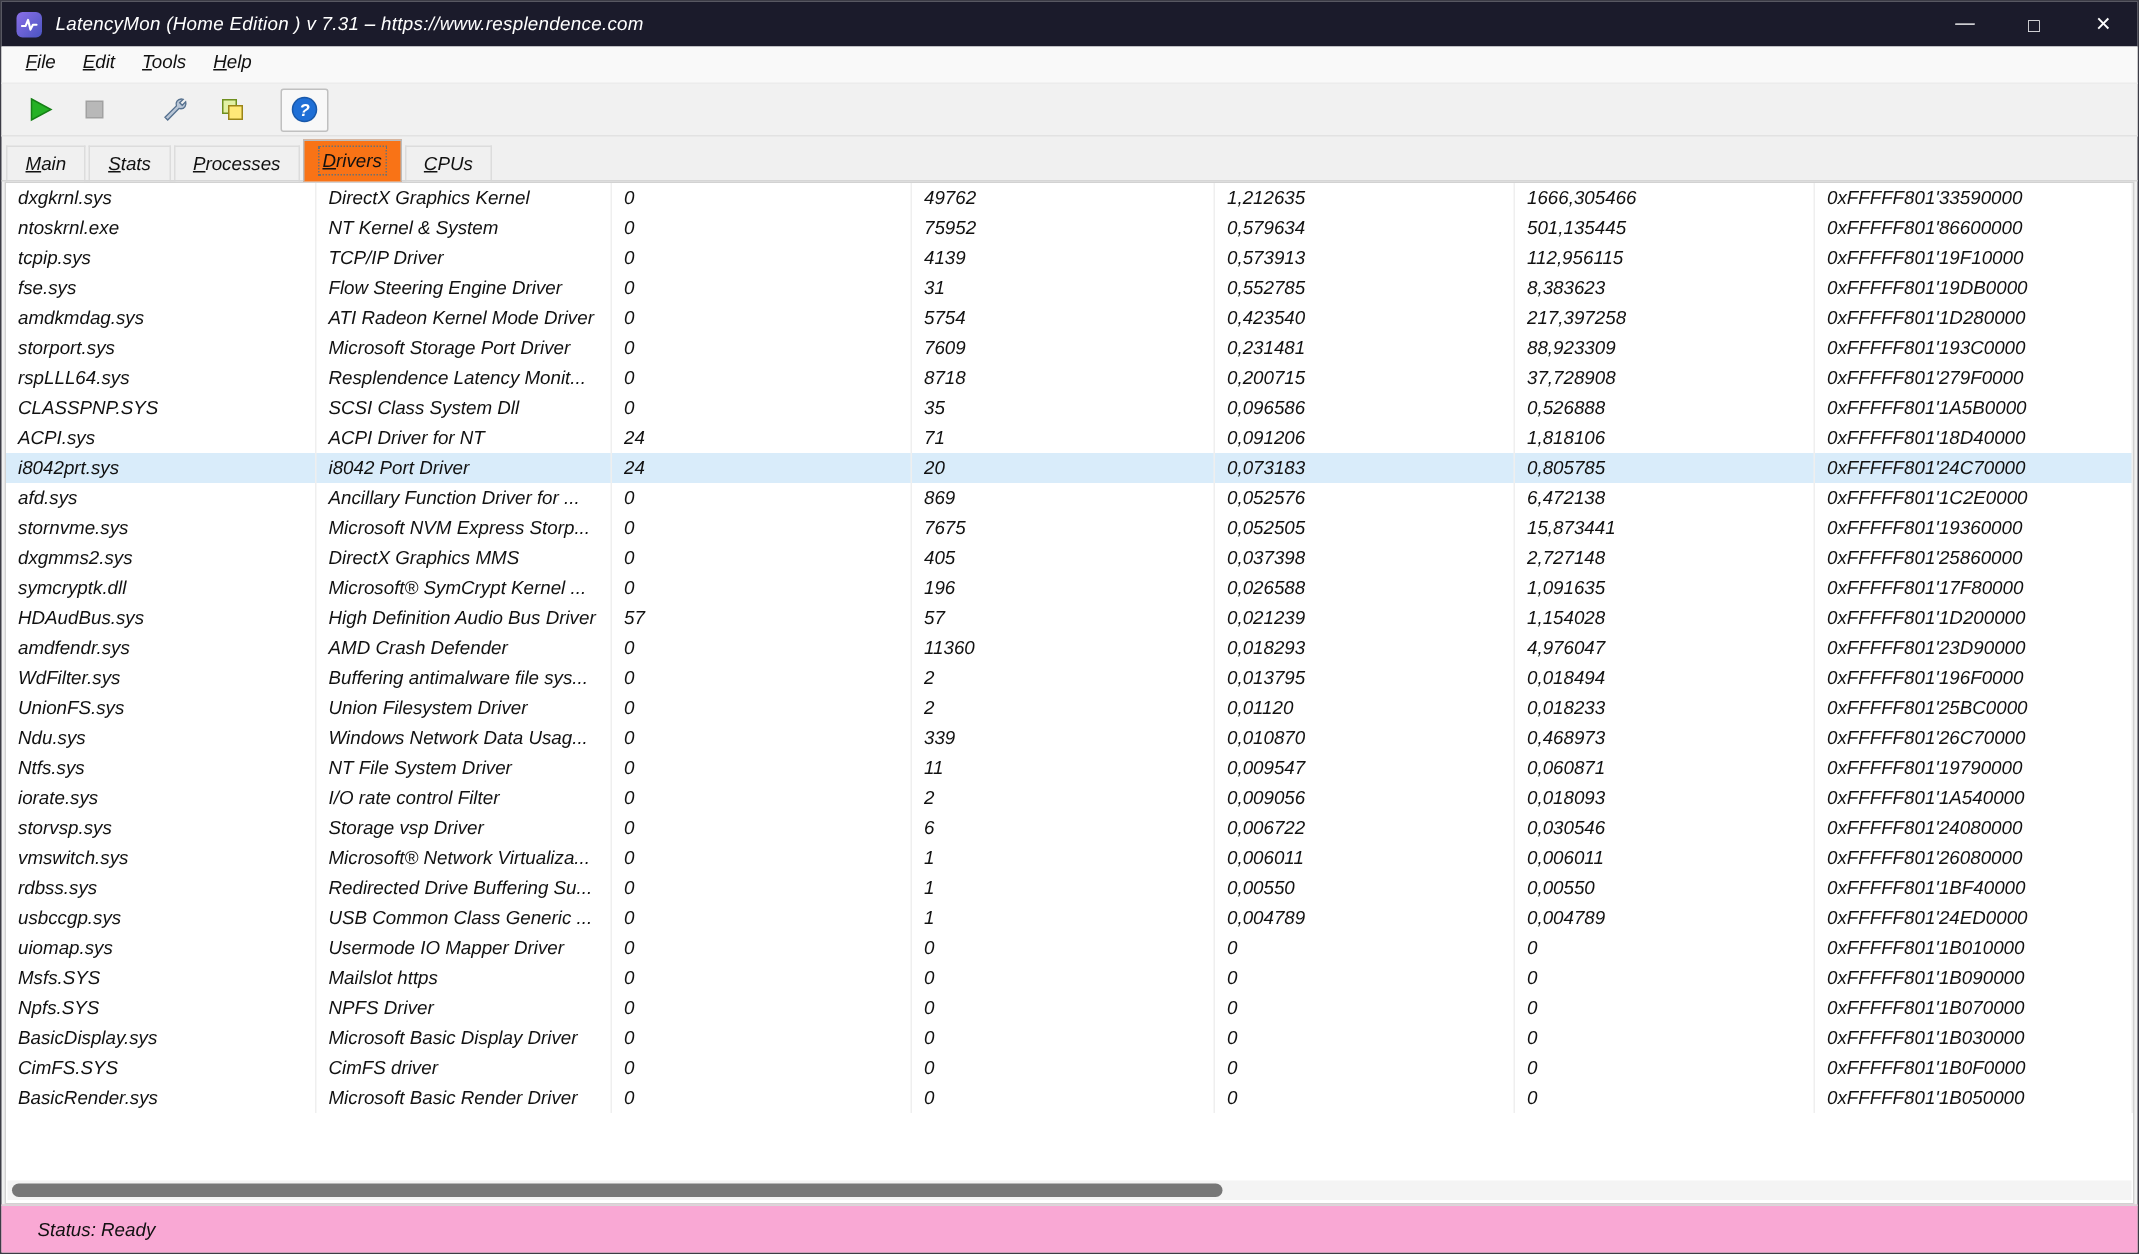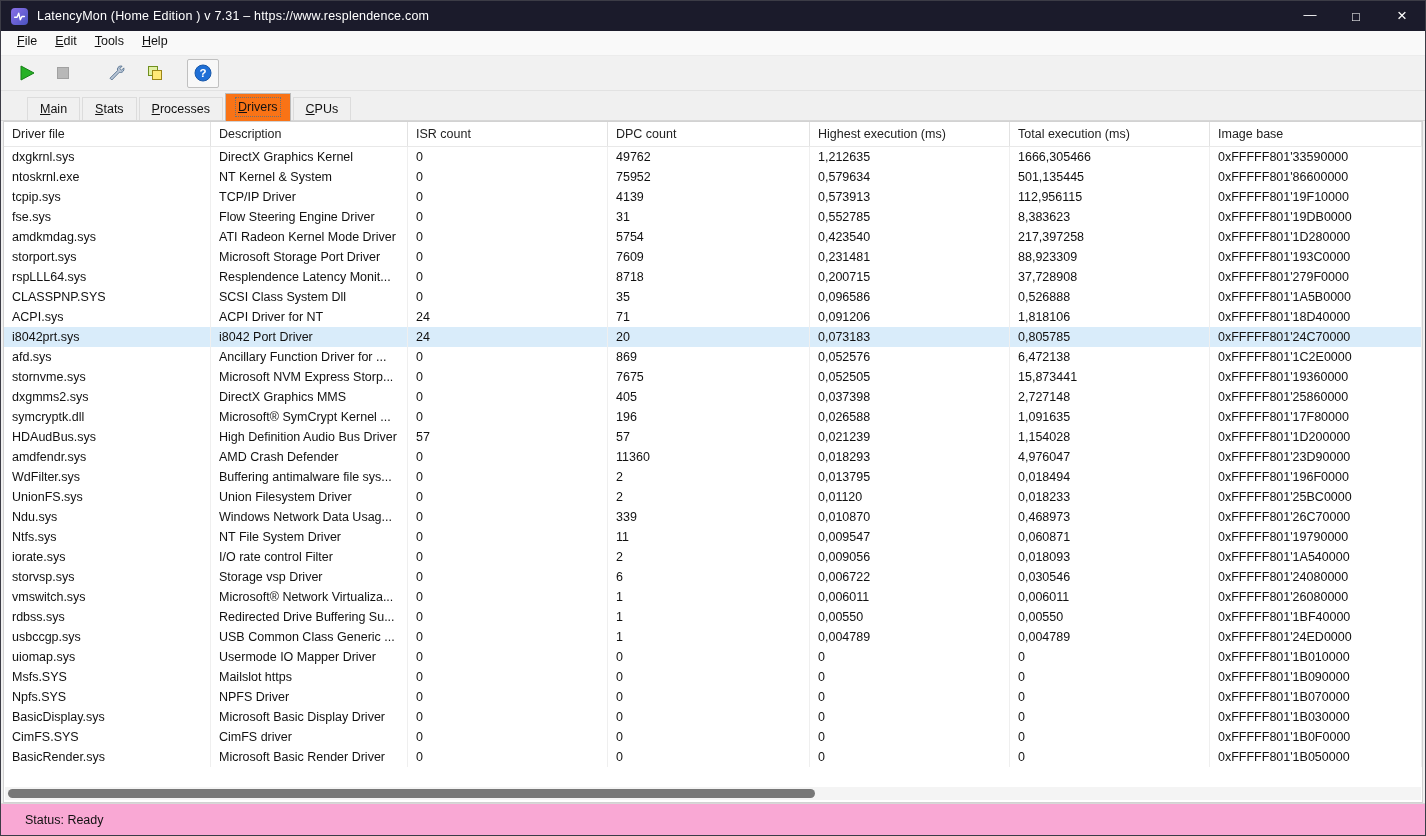--- a/index.html
+++ b/index.html
@@ -1,21 +1,21 @@
 <!DOCTYPE html>
 <html><head>
 <meta charset="utf-8">
 <style>
   html,body{margin:0;padding:0}
   body{
     width:1426px;height:836px;overflow:hidden;
     font-family:"Liberation Sans",sans-serif;color:#111;background:#f0f0f0;
   }
   .window{width:1426px;height:836px;display:flex;flex-direction:column;box-sizing:border-box;
-    border:1px solid #3c3c46;background:#f0f0f0;
+    border:1px solid #3c3c46;background:#f0f0f0;font-style:italic;
     --cols:207px 197px 200px 202px 200px 200px minmax(200px,1fr);}
   
   .titlebar{flex:0 0 30px;background:#1b1b2b;display:flex;align-items:center;color:#fff}
   .app-icon{width:17px;height:17px;margin:0 9px 0 10px;border-radius:4px;
     background:linear-gradient(135deg,#8a6fe8,#4a54c0);display:flex;align-items:center;justify-content:center}
   .title-text{font-size:12.5px;letter-spacing:.2px;white-space:nowrap}
   .win-controls{margin-left:auto;display:flex;height:100%}
   .win-btn{width:46px;display:flex;align-items:center;justify-content:center;color:#fff;cursor:default}
   .win-btn .glyph-min{font-size:13px;line-height:30px;transform:translateY(-1px)}
   .win-btn .glyph-max{font-size:13px}
@@ -25,21 +25,21 @@
     font-size:12.5px;border-bottom:1px solid #ececec}
   .menu-item{padding:3px 9px;white-space:nowrap}
   
   .toolbar{flex:0 0 34px;background:#f1f1f1;display:flex;align-items:center;padding-left:10px;
     border-bottom:1px solid #e2e2e2}
   .tb-btn{width:30px;height:27px;display:flex;align-items:center;justify-content:center;border:1px solid transparent}
   .tb-btn.boxed{border:1px solid #c0c0c0;background:#f8f8f8;border-radius:2px}
   .tb-btn.disabled{opacity:.8}
   .ml4{margin-left:4px}.ml6{margin-left:6px}.ml16{margin-left:16px}.ml22{margin-left:22px}
   
-  .tabstrip{flex:0 0 30px;display:flex;align-items:flex-end;padding-left:26px;position:relative}
+  .tabstrip{flex:0 0 30px;display:flex;align-items:flex-end;padding-left:3px;position:relative}
   .tabstrip::after{content:"";position:absolute;left:0;right:0;bottom:0;height:1px;background:#d6d6d6}
   .tab{height:23px;line-height:23px;padding:0 12px;font-size:12.5px;background:#f0f0f0;
     border:1px solid #dcdcdc;border-bottom:none;margin-right:2px;white-space:nowrap}
   .tab.active{height:27px;line-height:26px;background:#f97316;border-color:#bcbcbc;position:relative;z-index:2}
   .tab.active .tab-label{outline:1px dotted #707070;outline-offset:2px}
   
   .content{flex:1 1 auto;display:flex;flex-direction:column;padding:0 2px;min-height:0}
   .panel{flex:1;background:#fff;border:1px solid #d2d2d2;display:flex;flex-direction:column;overflow:hidden;min-height:0}
   .thead{display:grid;grid-template-columns:var(--cols);flex:0 0 24px;border-bottom:1px solid #e8e8e8;background:#fff}
   .th{line-height:24px;padding:0 8px;font-size:12.5px;color:#222;border-right:1px solid #e2e2e2;
@@ -120,29 +120,20 @@
   <div class="tabstrip">
     <div class="tab"><span class="tab-label"><u>M</u>ain</span></div>
     <div class="tab"><span class="tab-label"><u>S</u>tats</span></div>
     <div class="tab"><span class="tab-label"><u>P</u>rocesses</span></div>
     <div class="tab active"><span class="tab-label"><u>D</u>rivers</span></div>
     <div class="tab"><span class="tab-label"><u>C</u>PUs</span></div>
   </div>
 
   <div class="content">
     <div class="panel">
-      <div class="thead">
-        <div class="th">Driver file</div>
-        <div class="th">Description</div>
-        <div class="th">ISR count</div>
-        <div class="th">DPC count</div>
-        <div class="th">Highest execution (ms)</div>
-        <div class="th">Total execution (ms)</div>
-        <div class="th">Image base</div>
-      </div>
       <div class="tbody">
           <div class="trow">
             <div class="td">dxgkrnl.sys</div>
             <div class="td">DirectX Graphics Kernel</div>
             <div class="td">0</div>
             <div class="td">49762</div>
             <div class="td">1,212635</div>
             <div class="td">1666,305466</div>
             <div class="td">0xFFFFF801'33590000</div>
           </div>

